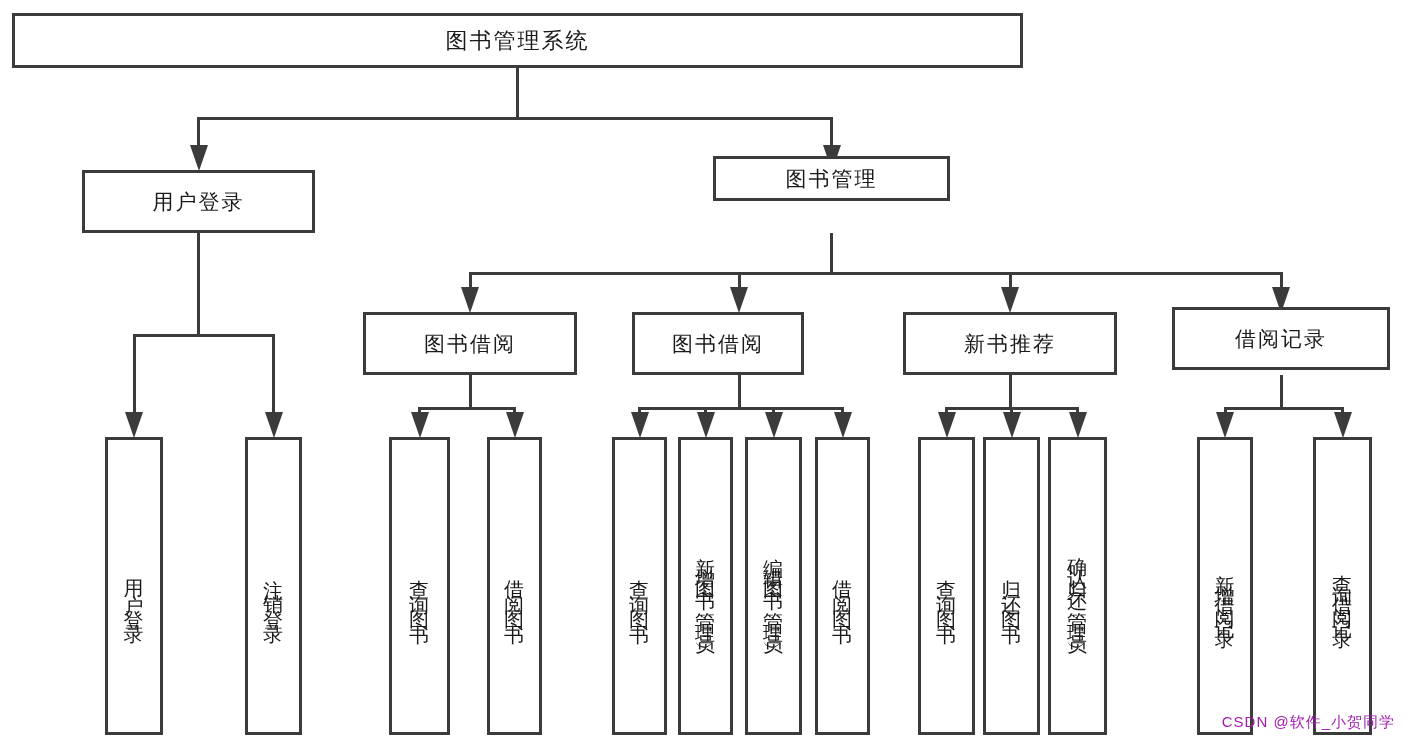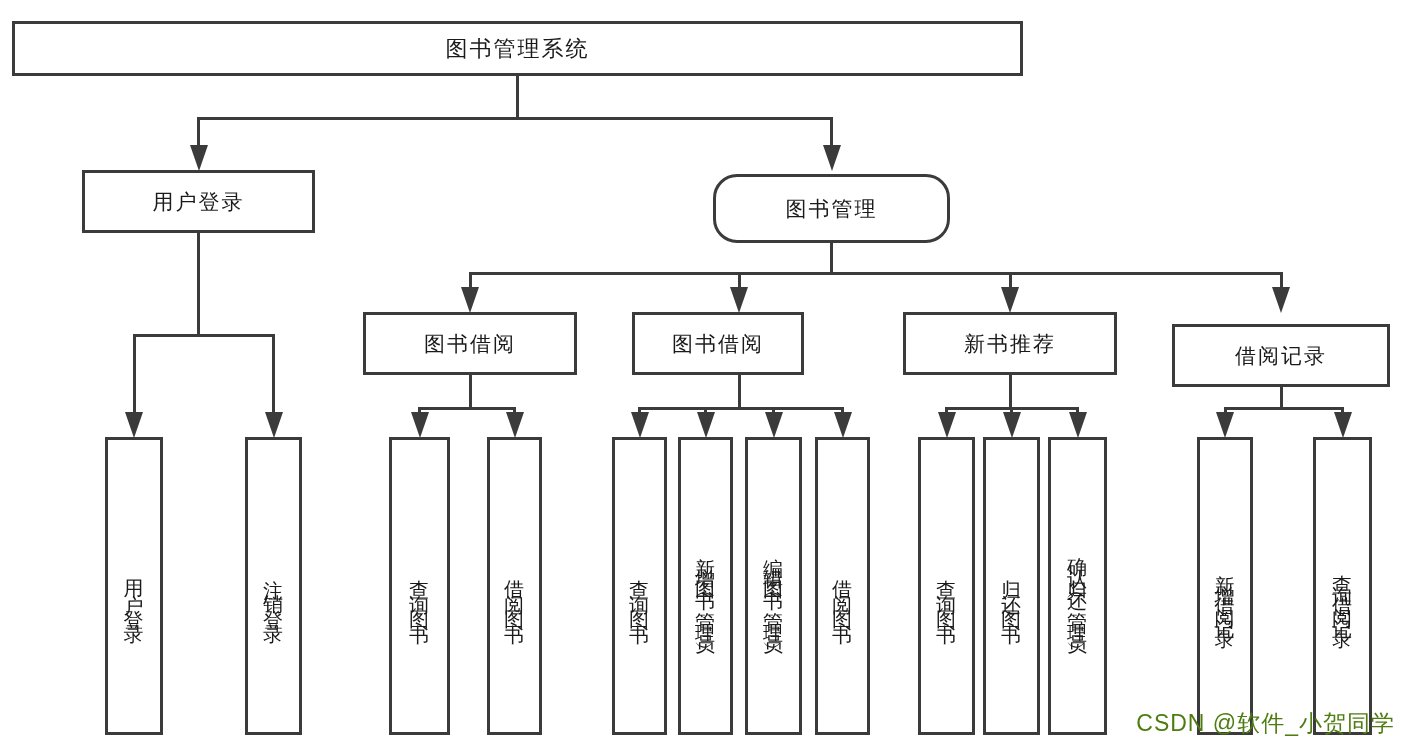--- a/index.html
+++ b/index.html
@@ -25,22 +25,22 @@
   .vline,.hline{position:absolute;background:#3b3b3b;}
   .vline{width:3px;}
   .hline{height:3px;}
   .arrowhead{
     position:absolute;width:0;height:0;
     border-left:9px solid transparent;
     border-right:9px solid transparent;
     border-top:26px solid #3b3b3b;
   }
   #watermark{
-    position:absolute;right:10px;bottom:8px;
-    font-size:23px;letter-spacing:1px;color:#4d7c0f;white-space:nowrap;
+    position:absolute;right:10px;bottom:15px;
+    font-size:15px;letter-spacing:1px;color:#a21caf;white-space:nowrap;
   }
 </style>
 </head>
 <body>
 
 <div id="canvas">
   <div id="links-layer">
       <div class="vline" style="left: 516px; top: 68px; height: 51.5px;"></div>
       <div class="hline" style="left: 197px; top: 116.5px; width: 636px;"></div>
       <div class="vline" style="left: 197px; top: 118px; height: 32px;"></div>
@@ -88,39 +88,39 @@
       <div class="vline" style="left: 1076px; top: 408px; height: 9px;"></div>
       <div class="arrowhead" style="left: 1068.5px; top: 412px;"></div>
       <div class="vline" style="left: 1279.5px; top: 375px; height: 34.5px;"></div>
       <div class="hline" style="left: 1223.5px; top: 406.5px; width: 120.5px;"></div>
       <div class="vline" style="left: 1223.5px; top: 408px; height: 9px;"></div>
       <div class="arrowhead" style="left: 1216px; top: 412px;"></div>
       <div class="vline" style="left: 1341px; top: 408px; height: 9px;"></div>
       <div class="arrowhead" style="left: 1333.5px; top: 412px;"></div>
     </div>
   <div id="nodes-layer">
-      <div class="node horizontal root" style="left: 12px; top: 13px; width: 1011px; height: 55px; margin-top: 8px;">
+      <div class="node horizontal root" style="left: 12px; top: 13px; width: 1011px; height: 55px;">
         <span class="label">图书管理系统</span>
       </div>
       <div class="node horizontal" style="left: 82px; top: 170px; width: 233px; height: 63px;">
         <span class="label">用户登录</span>
       </div>
-      <div class="node horizontal" style="left: 713px; top: 174px; width: 237px; height: 69px; border-radius: 24px;">
+      <div class="node horizontal" style="left: 713px; top: 156px; width: 237px; height: 45px;">
         <span class="label">图书管理</span>
       </div>
       <div class="node horizontal" style="left: 363px; top: 312px; width: 214px; height: 63px;">
         <span class="label">图书借阅</span>
       </div>
       <div class="node horizontal" style="left: 632px; top: 312px; width: 172px; height: 63px;">
         <span class="label">图书借阅</span>
       </div>
       <div class="node horizontal" style="left: 903px; top: 312px; width: 214px; height: 63px;">
         <span class="label">新书推荐</span>
       </div>
-      <div class="node horizontal" style="left: 1172px; top: 324px; width: 218px; height: 63px;">
+      <div class="node horizontal" style="left: 1172px; top: 307px; width: 218px; height: 63px;">
         <span class="label">借阅记录</span>
       </div>
       <div class="node vertical" style="left: 105px; top: 437px; width: 58px; height: 298px;">
         <span class="label" style="letter-spacing: 15px; margin-bottom: -15px;">用户登录</span>
       </div>
       <div class="node vertical" style="left: 245px; top: 437px; width: 57px; height: 298px;">
         <span class="label" style="letter-spacing: 15px; margin-bottom: -15px;">注销登录</span>
       </div>
       <div class="node vertical" style="left: 389px; top: 437px; width: 61px; height: 298px;">
         <span class="label" style="letter-spacing: 15px; margin-bottom: -15px;">查询图书</span>

